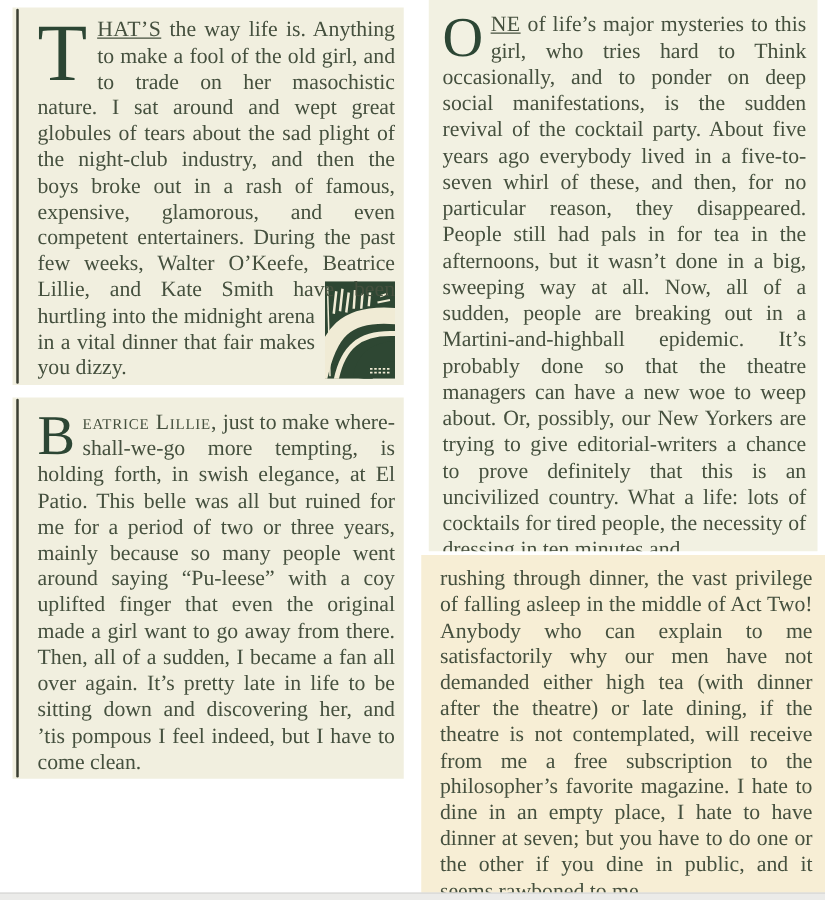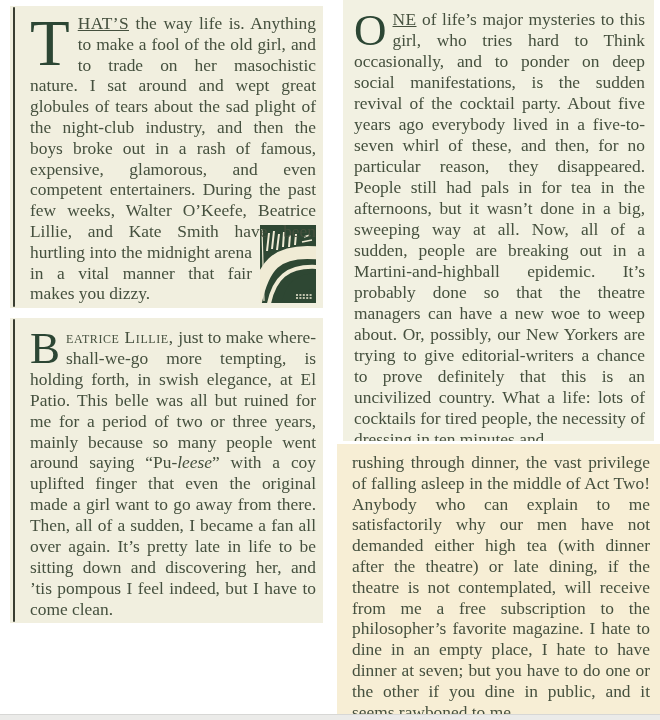--- a/index.html
+++ b/index.html
@@ -52,21 +52,21 @@
     color:#2c4634;
   }
   .dropcap-2{
     float:left;
     font-size:45px;line-height:0.88;
     margin:2px 6px 0 0;
     color:#2c4634;
   }
   .lead-caps{letter-spacing:0.4px;text-decoration:underline;}
   .small-caps{font-variant:small-caps;letter-spacing:0.6px;}
-  .em{font-style:italic;}
+  .em{}
   .woodcut{
     float:right;
     width:56px;height:78px;
     margin:4px 0 2px 8px;
     shape-outside:margin-box;
   }
   .bottom-strip{
     position:absolute;left:0;right:0;bottom:0;height:5px;
     background:#ebebe9;border-top:1px solid #d7d7d5;
   }
@@ -78,21 +78,21 @@
   <div class="edge-line"></div>
   <p><span class="dropcap-3">T</span><span class="lead-caps">HAT’S</span><span> the way life is. Anything to make a fool of the old girl, and to trade on her masochistic nature. I sat around and wept great globules of tears about the sad plight of the night-club industry, and then the boys broke out in a rash of famous, expensive, glamorous, and even competent entertainers. During the past few weeks, Walter O’Keefe, Beatrice Lillie,</span><svg class="woodcut" viewBox="0 0 56 78" aria-hidden="true">
         <rect x="0" y="0" width="56" height="78" fill="#2e4733"></rect>
         <path d="M -6 84 C 2 40 16 24 58 28" fill="none" stroke="#f0ebd5" stroke-width="13"></path>
         <path d="M 8 84 C 13 52 28 40 58 42" fill="none" stroke="#f0ebd5" stroke-width="4"></path>
         <path d="M 30 78 C 33 62 42 56 58 56" fill="none" stroke="#2e4733" stroke-width="16"></path>
         <path d="M 9 8 L 7 26 M 14 6 L 12 24 M 19 9 L 17 25 M 24 7 L 23 22 M 30 10 L 29 22 M 36 9 L 35 20" stroke="#f0ebd5" stroke-width="2" fill="none"></path>
         <path d="M 44 12 L 50 10 M 42 17 L 52 15" stroke="#f0ebd5" stroke-width="1.6" fill="none"></path>
         <path d="M 36 70 h 16 M 36 73 h 16" stroke="#f0ebd5" stroke-width="1.4" stroke-dasharray="2 1.4" fill="none"></path>
         <path d="M 2 4 L 4 76" stroke="#f0ebd5" stroke-width="1.2" fill="none"></path>
-      </svg><span> and Kate Smith have been hurtling into the midnight arena in a vital manner that fair makes you dizzy.</span></p>
+      </svg><span> and Kate Smith have been hurtling into the midnight arena in a vital dinner that fair makes you dizzy.</span></p>
 </div>
 
 <div class="paper block-left-2">
   <div class="edge-line"></div>
   <p><span class="dropcap-2">B</span><span class="small-caps">eatrice Lillie,</span><span> just to make where-shall-we-go more tempting, is holding forth, in swish elegance, at El Patio.  This belle was all but ruined for me for a period of two or three years, mainly because so many people went around saying “Pu-</span><span class="em">leese</span><span>” with a coy uplifted finger that even the original made a girl want to go away from there.  Then, all of a sudden, I became a fan all over again. It’s pretty late in life to be sitting down and discovering her, and ’tis pompous I feel indeed, but I have to come clean.</span></p>
 </div>
 
 <div class="paper block-right-1">
   <p><span class="dropcap-2">O</span><span class="lead-caps">NE</span><span> of life’s major mysteries to this girl, who tries hard to Think occasionally, and to ponder on deep social manifestations, is the sudden revival of the cocktail party.  About five years ago everybody lived in a five-to-seven whirl of these, and then, for no particular reason, they disappeared.  People still had pals in for tea in the afternoons, but it wasn’t done in a big, sweeping way at all.  Now, all of a sudden, people are breaking out in a Martini-and-highball epidemic. It’s probably done so that the theatre managers can have a new woe to weep about.  Or, possibly, our New Yorkers are trying to give editorial-writers a chance to prove definitely that this is an uncivilized country.  What a life: lots of cocktails for tired people, the necessity of dressing in ten minutes and</span></p>
 </div>

